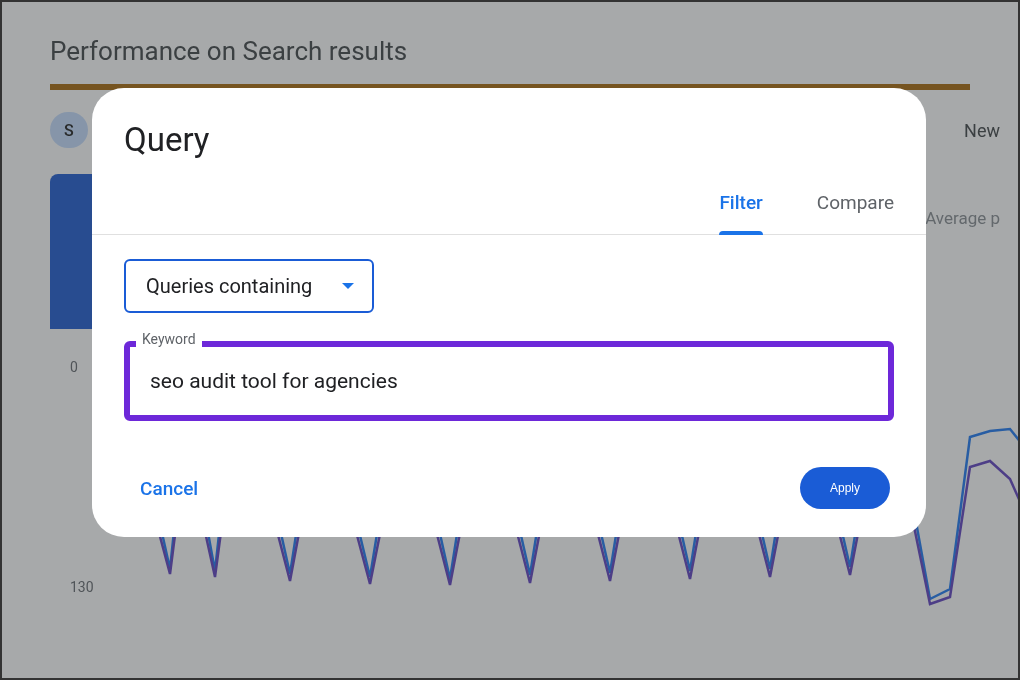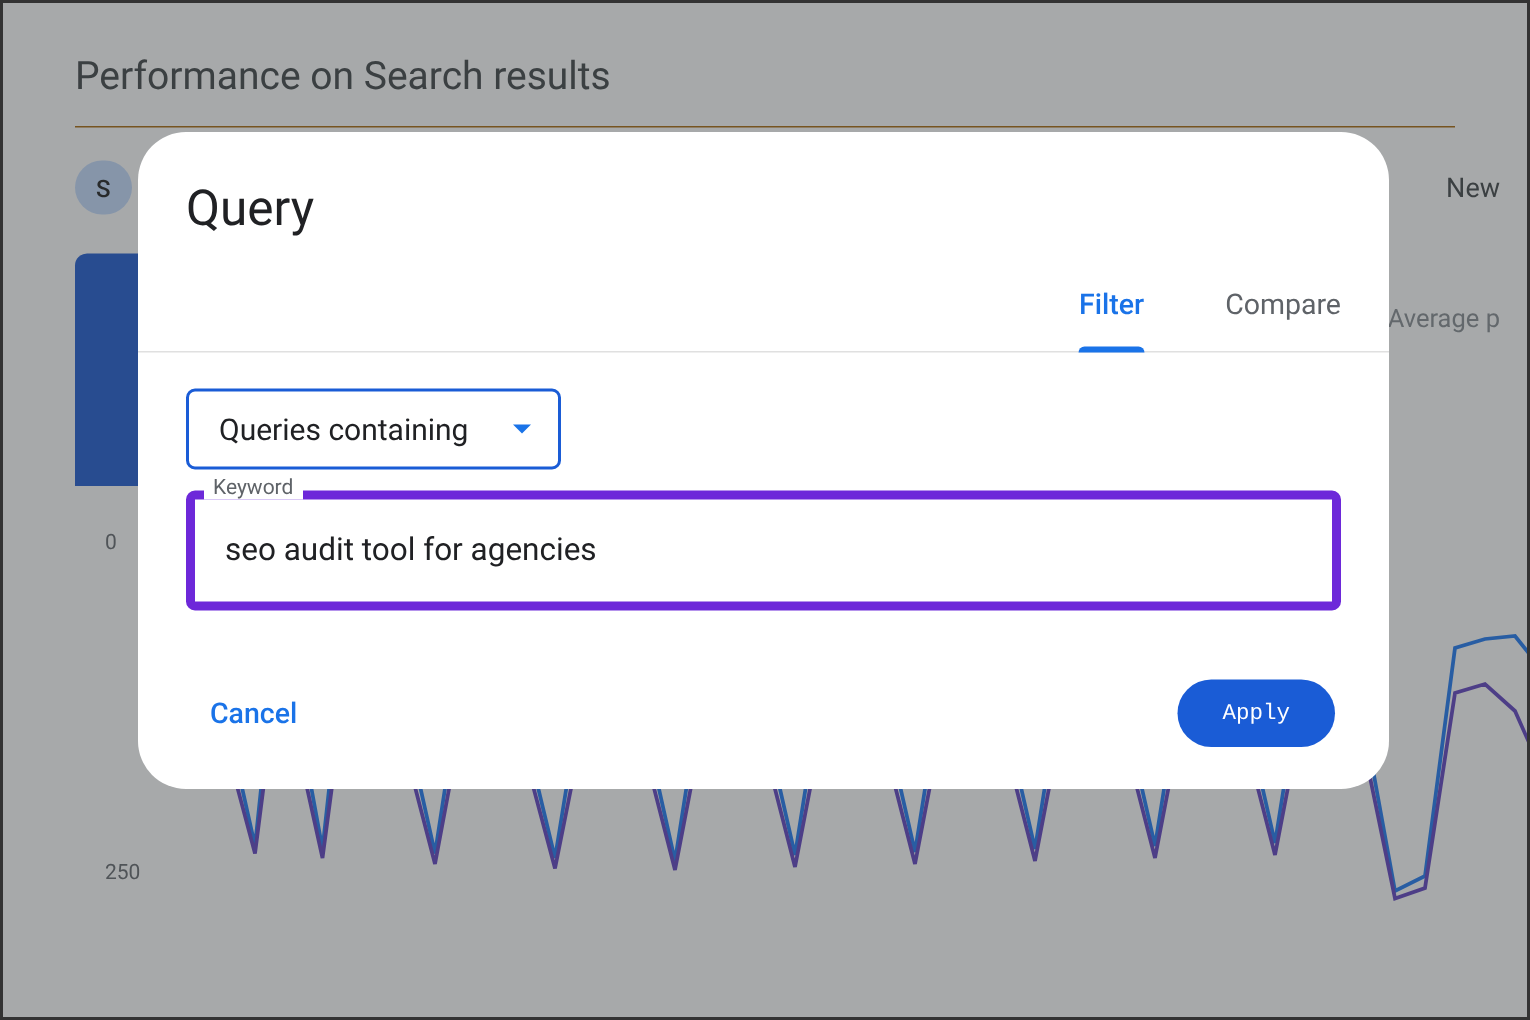--- a/index.html
+++ b/index.html
@@ -15,21 +15,21 @@
     .backdrop {
       position: absolute;
       inset: 0;
       padding: 20px 48px;
     }
     .page-title {
       font-size: 26px;
       font-weight: 400;
       color: #3c4043;
       padding: 14px 0 18px;
-      border-bottom: 1px solid #a16207;
+      border-bottom: 6px solid #a16207;
     }
     .filter-bar {
       display: flex;
       align-items: center;
       gap: 12px;
       padding: 22px 0 18px;
       position: relative;
     }
     .chip {
       display: inline-flex;
@@ -145,21 +145,21 @@
       display: inline-flex;
       align-items: center;
       gap: 24px;
       border: 2px solid #1a5cd6;
       border-radius: 6px;
       height: 54px;
       padding: 0 18px 0 20px;
       font-size: 20px;
       color: #202124;
       cursor: pointer;
-      margin-bottom: 14px;
+      margin-bottom: 28px;
     }
     .caret {
       width: 0; height: 0;
       border-left: 6px solid transparent;
       border-right: 6px solid transparent;
       border-top: 6px solid #1a73e8;
       margin-left: 6px;
     }
     .field-wrap {
       position: relative;
@@ -198,47 +198,47 @@
       font-size: 19px;
       font-weight: 500;
       cursor: pointer;
       padding: 8px 12px;
       font-family: inherit;
     }
     .btn-apply {
       background: #1a5cd6;
       border: none;
       color: #fff;
-      font-size: 15px;
+      font-size: 12px;
       font-weight: 500;
       border-radius: 28px;
       padding: 14px 30px;
       cursor: pointer;
-      font-family: Liberation Mono, monospace;
+      font-family: Liberation Sans, sans-serif;
     }
   </style>
 </head>
 <body>
 
 <div class="backdrop">
   <div class="page-title">Performance on Search results</div>
 
   <div class="filter-bar">
     <div class="chip">S</div>
     <div class="new-label">New</div>
   </div>
 
   <div class="metrics-row">
     <div class="metric-card blue"></div>
     <div class="avg-label">Average p</div>
   </div>
 
   <div class="chart-area">
     <div class="y-tick" style="top:0">0</div>
-    <div class="y-tick" style="top:220px">250</div>
+    <div class="y-tick" style="top:220px">130</div>
     <svg class="chart-svg" viewBox="0 0 940 250" preserveAspectRatio="none">
       <polyline fill="none" stroke="#1a73e8" stroke-width="2.5" points="0,70 20,68 40,120 60,210 75,68 90,130 105,212 120,75 140,80 160,125 180,215 200,85 220,90 240,135 260,218 280,95 300,88 320,130 340,220 360,92 380,85 400,128 420,216 440,90 460,82 480,126 500,214 520,88 540,80 560,124 580,212 600,86 620,78 640,122 660,210 680,84 700,76 720,120 740,208 760,82 780,74 800,130 820,240 840,230 860,78 880,72 900,70 920,95 940,55"></polyline>
       <polyline fill="none" stroke="#5b3db8" stroke-width="2.5" points="0,100 20,98 40,140 60,215 75,98 90,150 105,218 120,105 140,110 160,145 180,222 200,115 220,120 240,150 260,225 280,125 300,118 320,148 340,226 360,122 380,115 400,146 420,224 440,120 460,112 480,144 500,222 520,118 540,110 560,142 580,220 600,116 620,108 640,140 660,218 680,114 700,106 720,138 740,216 760,112 780,104 800,148 820,245 840,238 860,108 880,102 900,120 920,165 940,135"></polyline>
     </svg>
   </div>
 </div>
 
 <div class="overlay"></div>
 
 <div class="modal">

